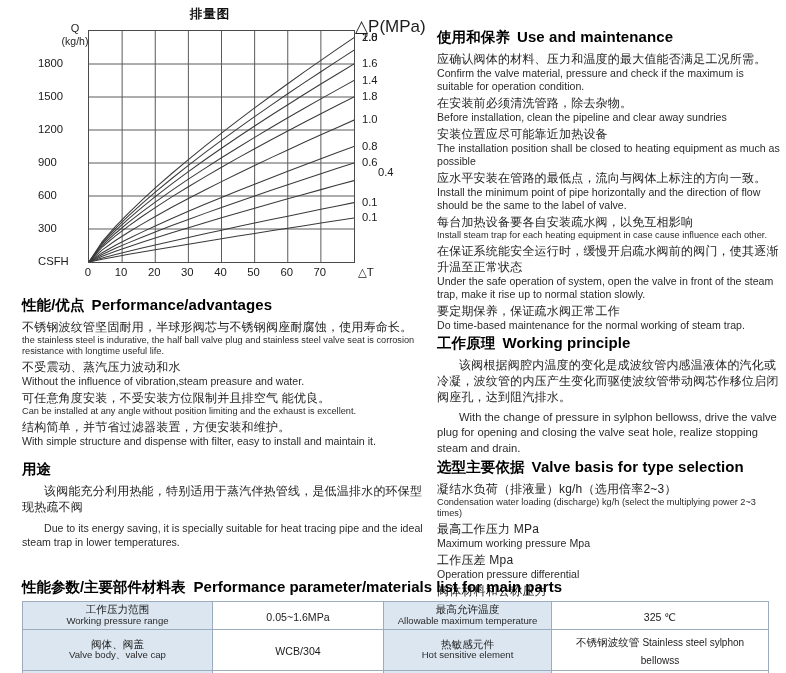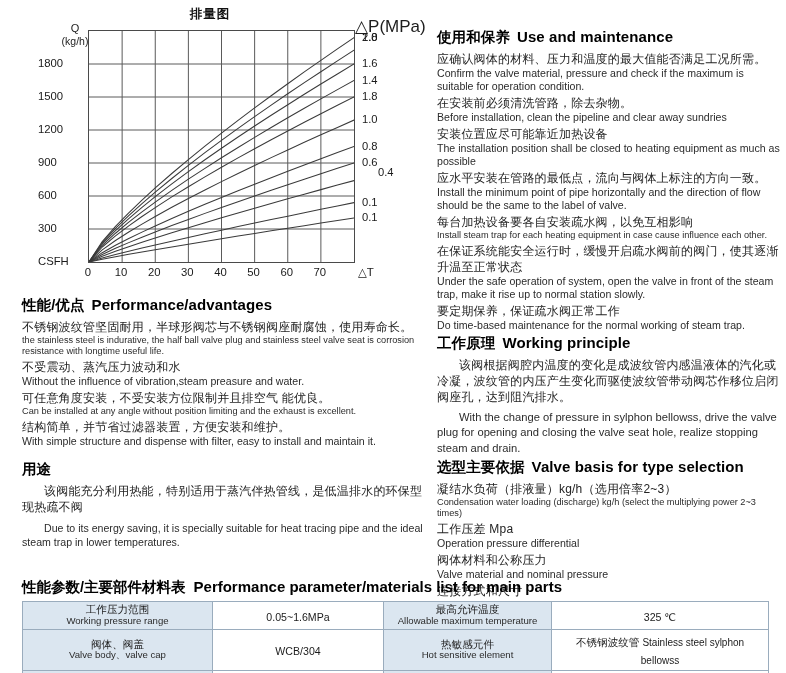--- a/index.html
+++ b/index.html
@@ -287,20 +287,24 @@
   </div>
 
   <div class="sec-block" id="type-selection">
     <h2 class="sec">
       <span class="zh">选型主要依据</span><span class="sp"></span><span class="la">Valve basis for type selection</span>
     </h2>
     <div id="type-selection-items">
         <div class="blk">
           <div class="cn">凝结水负荷（排液量）kg/h（选用倍率2~3）</div>
           <div class="en-sm">Condensation water loading (discharge) kg/h (select the multiplying power 2~3 times)</div>
+        </div>
+        <div class="blk">
+          <div class="cn">最高工作压力  MPa</div>
+          <div class="en">Maximum working pressure Mpa</div>
         </div>
         <div class="blk">
           <div class="cn">工作压差  Mpa</div>
           <div class="en">Operation pressure differential</div>
         </div>
         <div class="blk">
           <div class="cn">阀体材料和公称压力</div>
           <div class="en">Valve material and nominal pressure</div>
         </div>
         <div class="blk">

